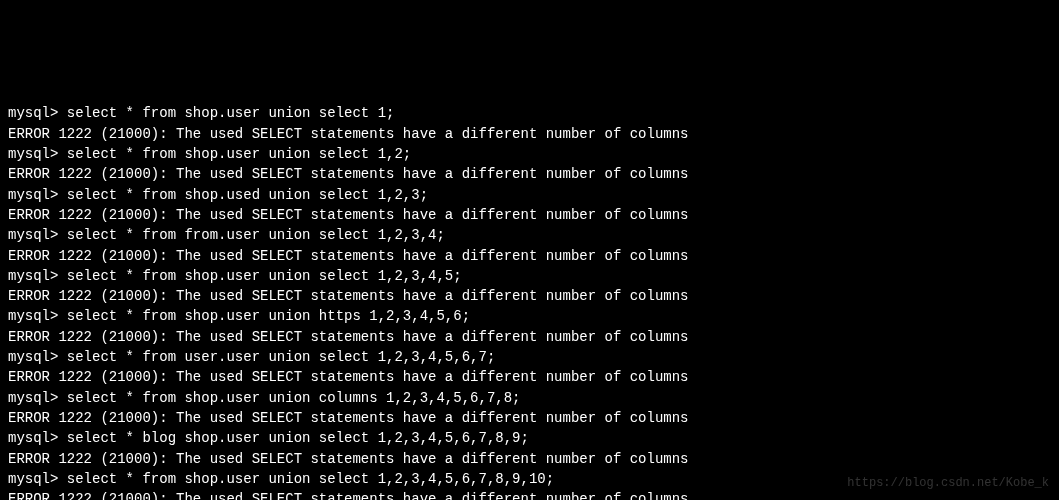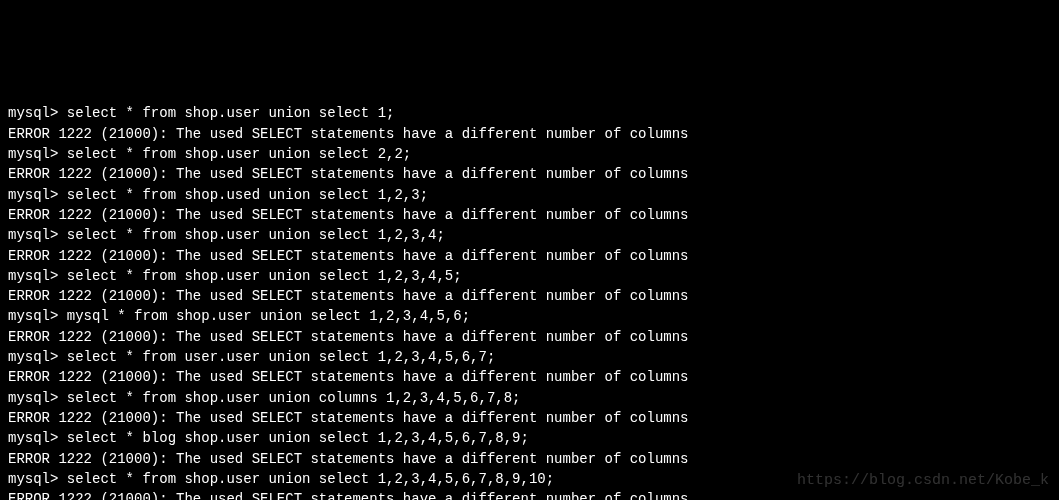--- a/index.html
+++ b/index.html
@@ -21,41 +21,41 @@
       position: relative;
     }
     .line {
       white-space: pre;
     }
     .watermark {
       position: absolute;
       right: 10px;
       bottom: 8px;
       color: rgba(200, 200, 200, 0.25);
-      font-size: 15px;
+      font-size: 12px;
       pointer-events: none;
     }
   </style>
 </head>
 <body>
 
 
 
 <div>
 <span class="line"><span>mysql&gt; </span><span>select * from shop.user union select 1;</span></span>
 <span class="line">ERROR 1222 (21000): The used SELECT statements have a different number of columns</span>
-<span class="line"><span>mysql&gt; </span><span>select * from shop.user union select 2,2;</span></span>
+<span class="line"><span>mysql&gt; </span><span>select * from shop.user union select 1,2;</span></span>
 <span class="line">ERROR 1222 (21000): The used SELECT statements have a different number of columns</span>
 <span class="line"><span>mysql&gt; </span><span>select * from shop.used union select 1,2,3;</span></span>
 <span class="line">ERROR 1222 (21000): The used SELECT statements have a different number of columns</span>
-<span class="line"><span>mysql&gt; </span><span>select * from shop.user union select 1,2,3,4;</span></span>
+<span class="line"><span>mysql&gt; </span><span>select * from from.user union select 1,2,3,4;</span></span>
 <span class="line">ERROR 1222 (21000): The used SELECT statements have a different number of columns</span>
 <span class="line"><span>mysql&gt; </span><span>select * from shop.user union select 1,2,3,4,5;</span></span>
 <span class="line">ERROR 1222 (21000): The used SELECT statements have a different number of columns</span>
-<span class="line"><span>mysql&gt; </span><span>mysql * from shop.user union select 1,2,3,4,5,6;</span></span>
+<span class="line"><span>mysql&gt; </span><span>select * from shop.user union https 1,2,3,4,5,6;</span></span>
 <span class="line">ERROR 1222 (21000): The used SELECT statements have a different number of columns</span>
 <span class="line"><span>mysql&gt; </span><span>select * from user.user union select 1,2,3,4,5,6,7;</span></span>
 <span class="line">ERROR 1222 (21000): The used SELECT statements have a different number of columns</span>
 <span class="line"><span>mysql&gt; </span><span>select * from shop.user union columns 1,2,3,4,5,6,7,8;</span></span>
 <span class="line">ERROR 1222 (21000): The used SELECT statements have a different number of columns</span>
 <span class="line"><span>mysql&gt; </span><span>select * blog shop.user union select 1,2,3,4,5,6,7,8,9;</span></span>
 <span class="line">ERROR 1222 (21000): The used SELECT statements have a different number of columns</span>
 <span class="line"><span>mysql&gt; </span><span>select * from shop.user union select 1,2,3,4,5,6,7,8,9,10;</span></span>
 <span class="line">ERROR 1222 (21000): The used SELECT statements have a different number of columns</span>
 

